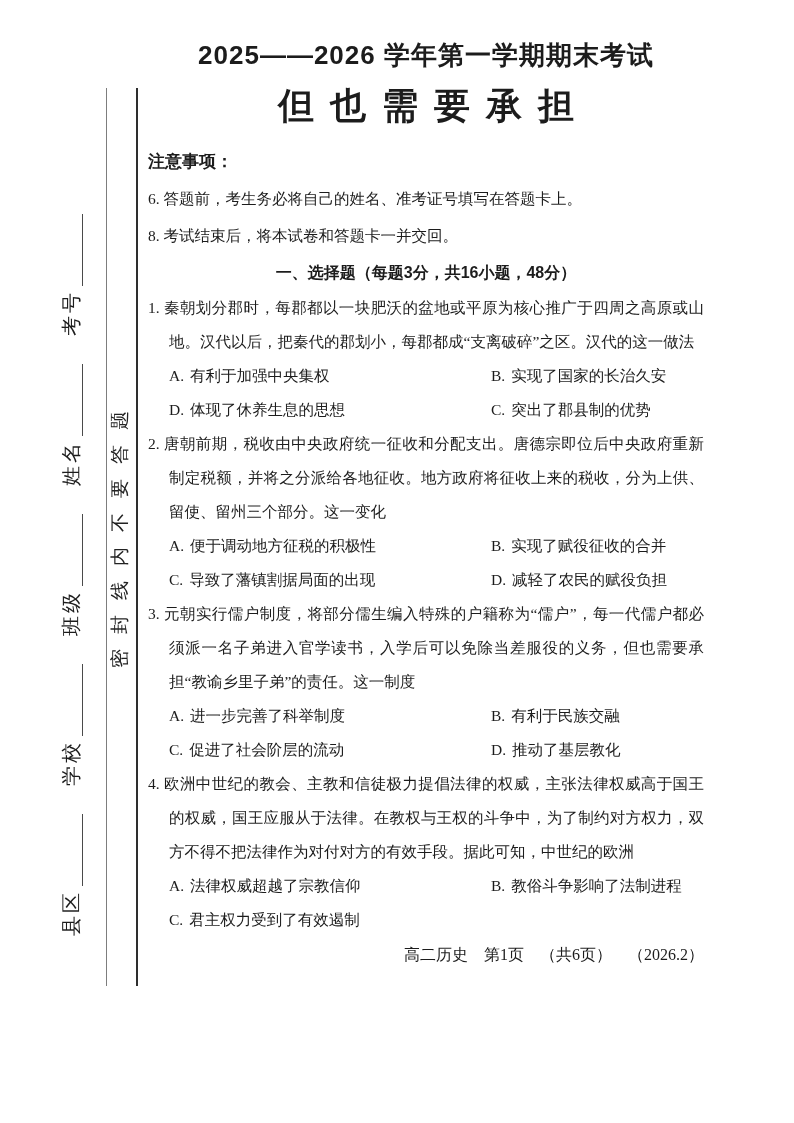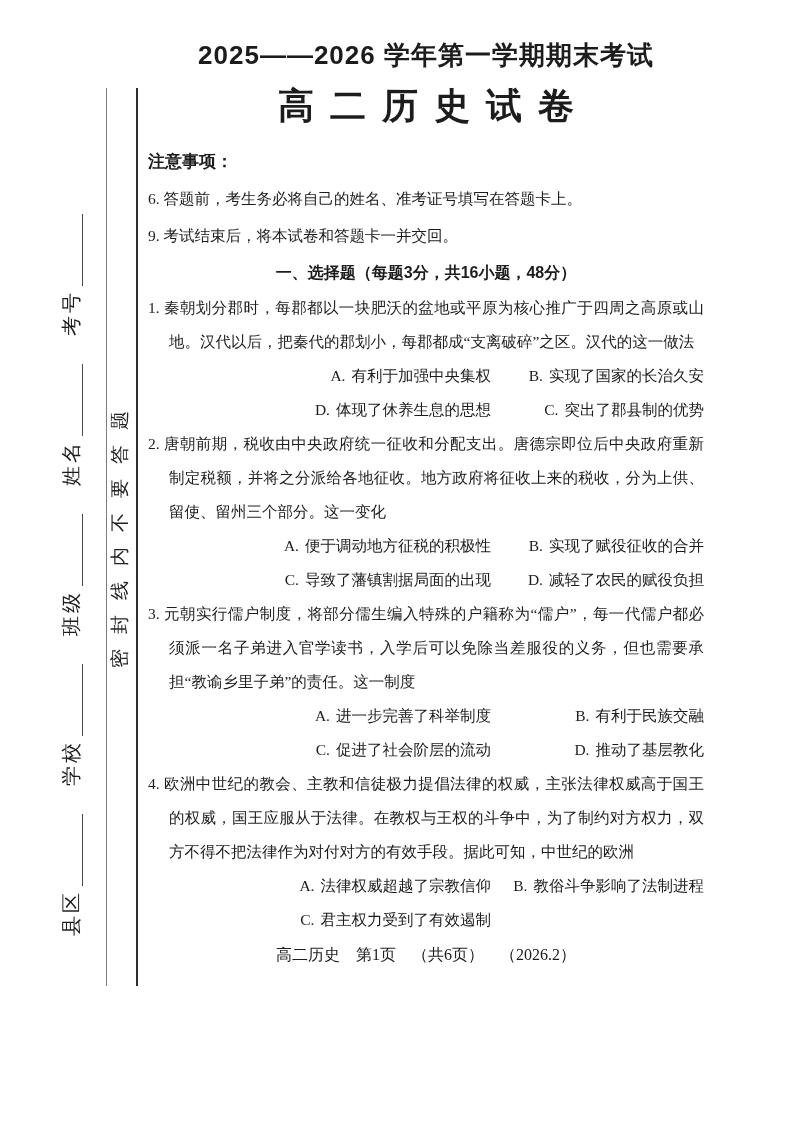--- a/index.html
+++ b/index.html
@@ -57,25 +57,25 @@
     font-family:"Liberation Sans","DejaVu Sans",sans-serif;
     font-weight:700;font-size:16px;line-height:37px;text-align:center;
   }
   .q-stem{
     font-size:15.5px;line-height:34px;text-align:justify;
     padding-left:21px;text-indent:-21px;
   }
   .q-num{margin-right:4px;}
   .q-options{
     margin-left:21px;display:grid;grid-template-columns:322px 1fr;
-    font-size:15.5px;line-height:34px;text-align:right;
+    font-size:15.5px;line-height:34px;
   }
   .opt{white-space:nowrap;}
   .opt-label{margin-right:6px;}
-  .footer{ text-align:center;font-size:16px;line-height:30px;margin-top:3px;}
+  .footer{ text-align:right;font-size:16px;line-height:30px;margin-top:3px;}
 </style>
 </head>
 <body>
 
 <div class="page">
 
   <div class="field-strip" id="field-strip">
       <span class="fl-item">
         <span class="fl-label">县区</span>
         <span class="fl-blank"></span>
@@ -97,27 +97,27 @@
         <span class="fl-blank"></span>
       </span>
     </div>
 
   <div class="seal-line seal-line-left"></div>
   <div class="seal-text">密封线内不要答题</div>
   <div class="seal-line seal-line-right"></div>
 
   <div class="main">
     <div class="title1">2025——2026 学年第一学期期末考试</div>
-    <div class="title2">高二历史试卷</div>
+    <div class="title2">但也需要承担</div>
 
     <div class="notice">
       <div class="notice-heading">注意事项：</div>
       <div id="notice-items">
           <div class="notice-item">6. 答题前，考生务必将自己的姓名、准考证号填写在答题卡上。</div>
-          <div class="notice-item">9. 考试结束后，将本试卷和答题卡一并交回。</div>
+          <div class="notice-item">8. 考试结束后，将本试卷和答题卡一并交回。</div>
         </div>
     </div>
 
     <div class="section-heading">一、选择题（每题3分，共16小题，48分）</div>
 
     <div id="questions">
         <div class="q">
           <div class="q-stem"><span class="q-num">1.</span>秦朝划分郡时，每郡都以一块肥沃的盆地或平原为核心推广于四周之高原或山地。汉代以后，把秦代的郡划小，每郡都成“支离破碎”之区。汉代的这一做法</div>
           <div class="q-options">
             <span class="opt"><span class="opt-label">A.</span>有利于加强中央集权</span>

